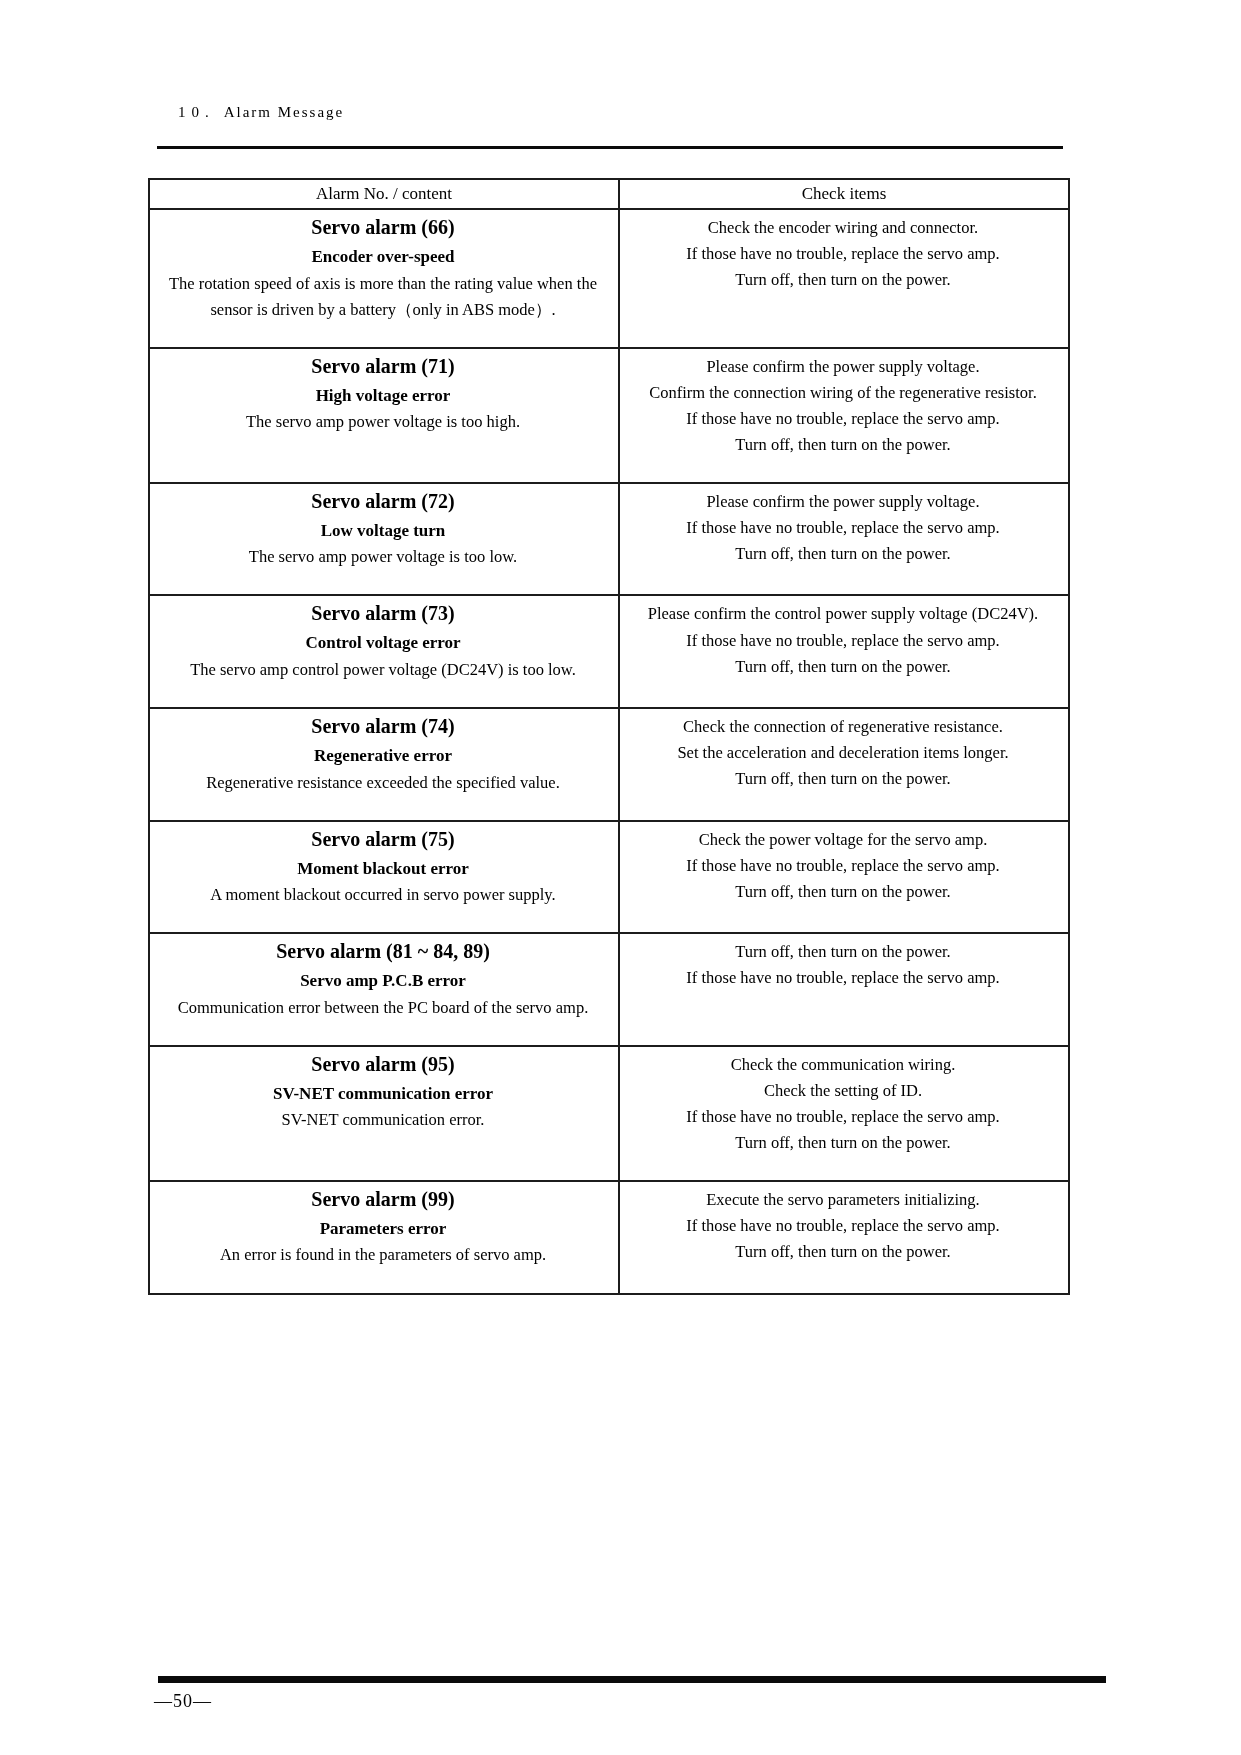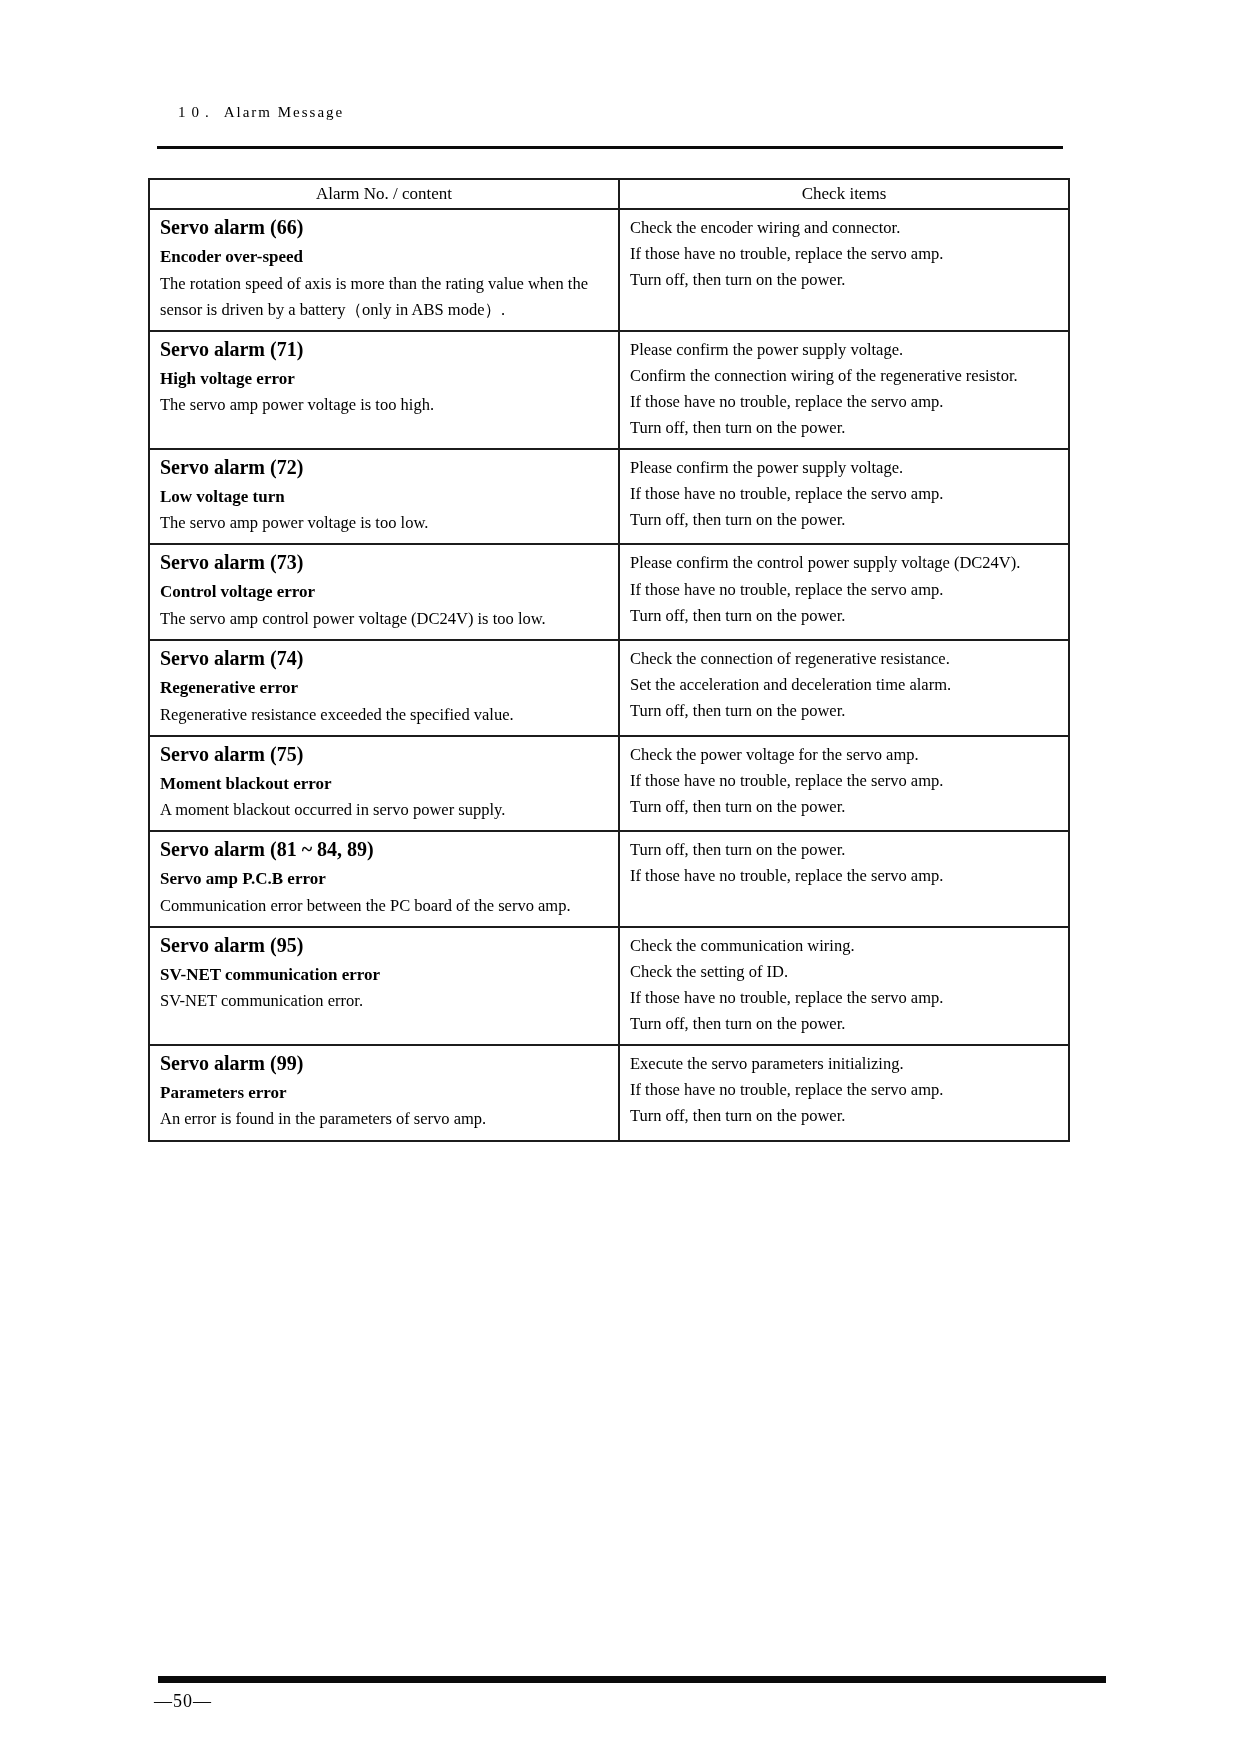--- a/index.html
+++ b/index.html
@@ -44,21 +44,22 @@
   }
   table.alarm-table th {
     height: 30px;
     font-weight: normal;
     font-size: 17px;
     text-align: center;
     vertical-align: middle;
     padding: 2px 6px;
   }
   table.alarm-table td {
-    padding: 3px 12px 7px 10px;
+    padding: 3px 12px 24px 10px;
+    text-align: center;
   }
   .alarm-title {
     font-weight: bold;
     font-size: 20px;
     line-height: 1.45;
   }
   .alarm-subtitle {
     font-weight: bold;
     font-size: 17px;
     line-height: 1.5;
@@ -162,21 +163,21 @@
         </td>
       </tr>
       <tr>
         <td class="cell-left">
           <div class="alarm-title">Servo alarm (74)</div>
           <div class="alarm-subtitle">Regenerative error</div>
           <div class="alarm-desc">Regenerative resistance exceeded the specified value.</div>
         </td>
         <td class="cell-right">
           <div class="check-item first">Check the connection of regenerative resistance.</div>
-          <div class="check-item">Set the acceleration and deceleration time alarm.</div>
+          <div class="check-item">Set the acceleration and deceleration items longer.</div>
           <div class="check-item">Turn off, then turn on the power.</div>
         </td>
       </tr>
       <tr>
         <td class="cell-left">
           <div class="alarm-title">Servo alarm (75)</div>
           <div class="alarm-subtitle">Moment blackout error</div>
           <div class="alarm-desc">A moment blackout occurred in servo power supply.</div>
         </td>
         <td class="cell-right">

